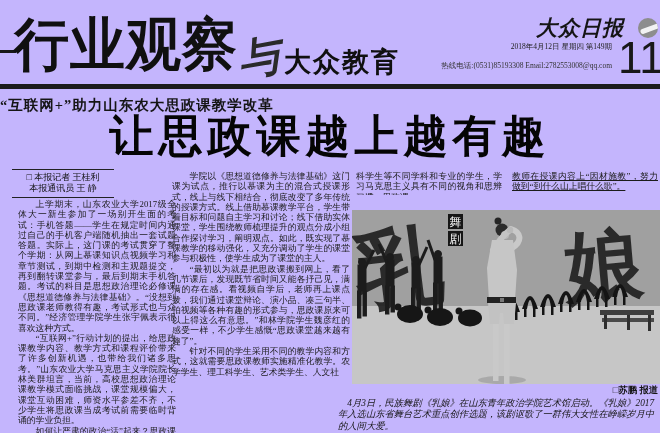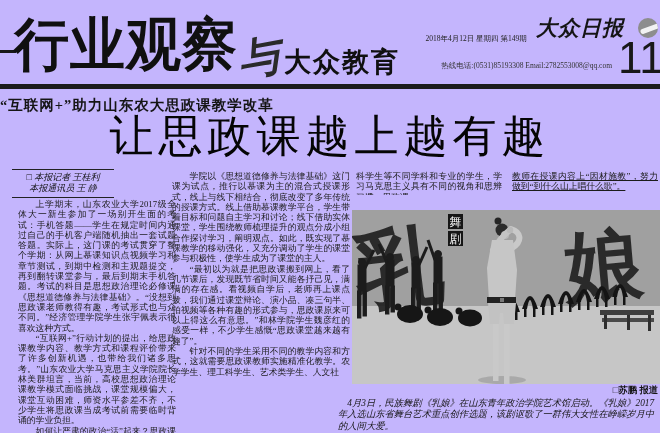--- a/index.html
+++ b/index.html
@@ -11,36 +11,36 @@
         letter-spacing:1px;color:#101010;transform:scaleY(1.04);white-space:nowrap;}
   .connector{position:absolute;left:238px;top:30px;font-size:42px;font-weight:bold;font-style:italic;
         color:#2a2a2a;transform:rotate(-10deg);}
   .subsection{position:absolute;left:284px;top:44px;font-size:27px;font-weight:600;
         font-family:"Liberation Sans",sans-serif;letter-spacing:2px;color:#101010;white-space:nowrap;}
   .logo-wrap{position:absolute;left:536px;top:14px;display:flex;align-items:center;gap:14px;}
   .logo-text{font-size:21px;font-weight:bold;font-style:italic;letter-spacing:1px;white-space:nowrap;color:#151515;}
   .logo-emblem{width:20px;height:20px;border-radius:50%;background:#8d8d8d;position:relative;overflow:hidden;}
   .logo-emblem::after{content:"";position:absolute;left:2px;top:8px;width:22px;height:5px;background:#f2f2f2;
         transform:rotate(-20deg);border-radius:3px;}
-  .dateline{position:absolute;left:340px;top:34px;width:272px;text-align:center;font-size:7.5px;
+  .dateline{position:absolute;left:340px;top:42px;width:272px;text-align:right;font-size:7.5px;
         color:#222;white-space:nowrap;}
   .contactline{position:absolute;left:340px;top:61px;width:272px;text-align:right;font-size:7.5px;
         color:#333;white-space:nowrap;}
   .pagenum{position:absolute;left:618px;top:36px;font-size:44px;font-weight:400;
         font-family:"Liberation Sans",sans-serif;color:#181818;line-height:1;}
   .masthead-rule{position:absolute;left:0;top:84px;width:660px;height:5px;background:#1c1c1c;}
   
   .kicker{position:absolute;left:0;top:96px;width:660px;text-align:left;font-size:14.5px;
         font-weight:bold;color:#151515;letter-spacing:1px;}
   .headline{position:absolute;left:0;top:112px;width:660px;text-align:center;font-size:44px;
-        font-weight:400;font-family:"Liberation Sans",sans-serif;letter-spacing:5px;color:#050505;line-height:1.1;}
+        font-weight:700;font-family:"Liberation Sans",sans-serif;letter-spacing:5px;color:#050505;line-height:1.1;}
   
   .byline{position:absolute;left:12px;top:169px;width:102px;border-top:1px solid #222;
         border-bottom:1px solid #222;padding:2px 0 3px;text-align:center;font-size:9px;
-        font-style:italic;line-height:11px;color:#111;}
+        line-height:11px;color:#111;}
   
   .col{position:absolute;font-size:8.8px;line-height:10.3px;text-align:justify;overflow:hidden;color:#1b1b1b;}
   .col p{margin:0;text-indent:2em;}
   .col p.cont{text-indent:0;}
   .col1{left:8px;top:199px;width:158px;height:234px;margin-left:10px;}
   .col2{left:172px;top:171px;width:178px;height:262px;}
   .col3{left:356px;top:171px;width:146px;height:24px;}
   .col4{left:512px;top:171px;width:146px;height:24px;text-decoration:underline;}
   
   .photo{position:absolute;left:352px;top:210px;width:308px;height:174px;background:#a2a2a2;}

